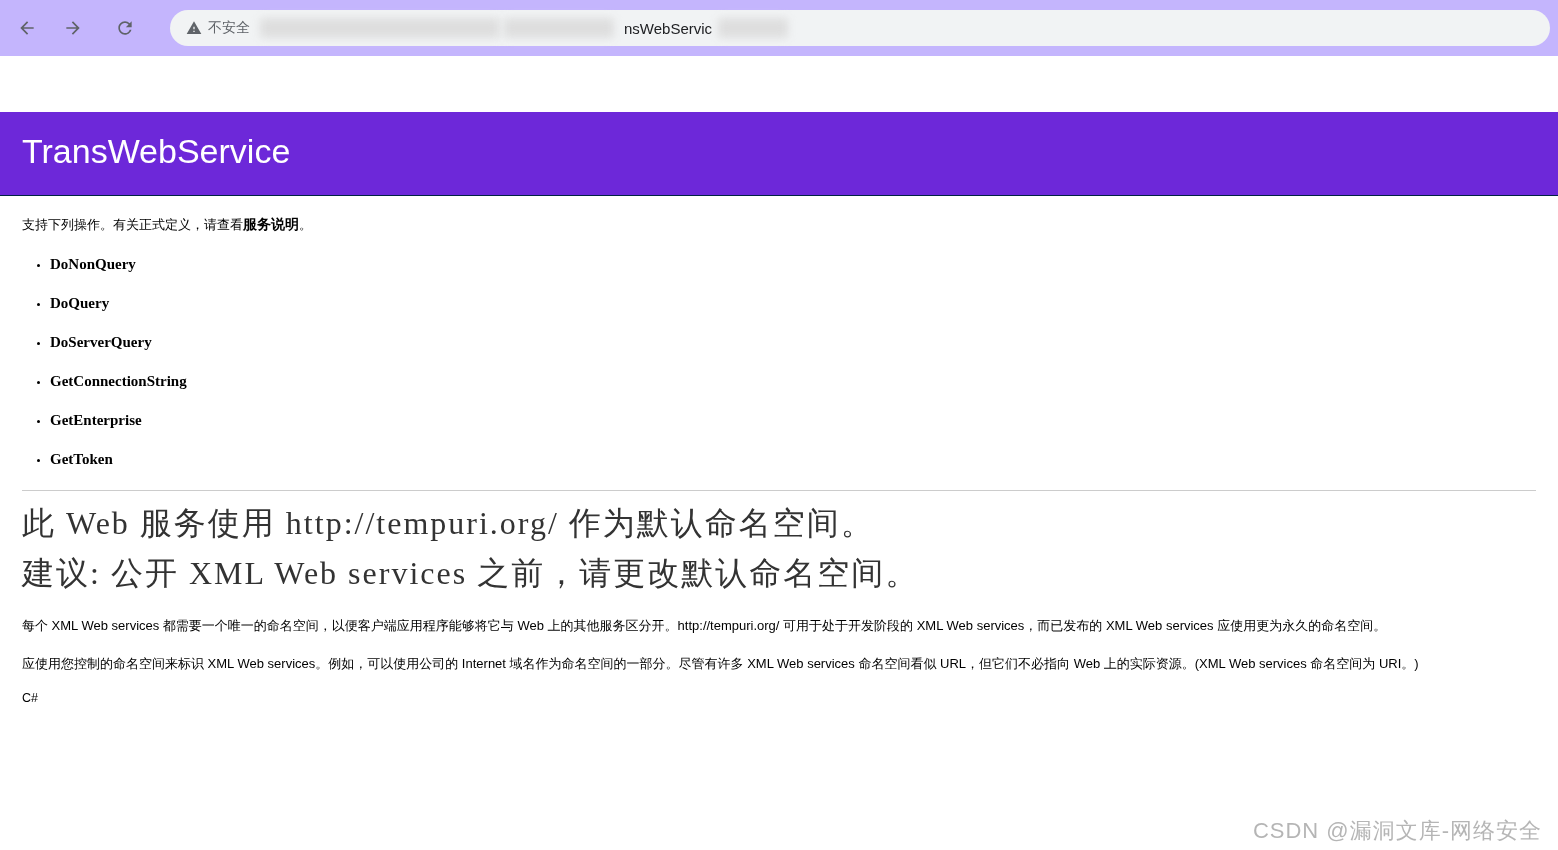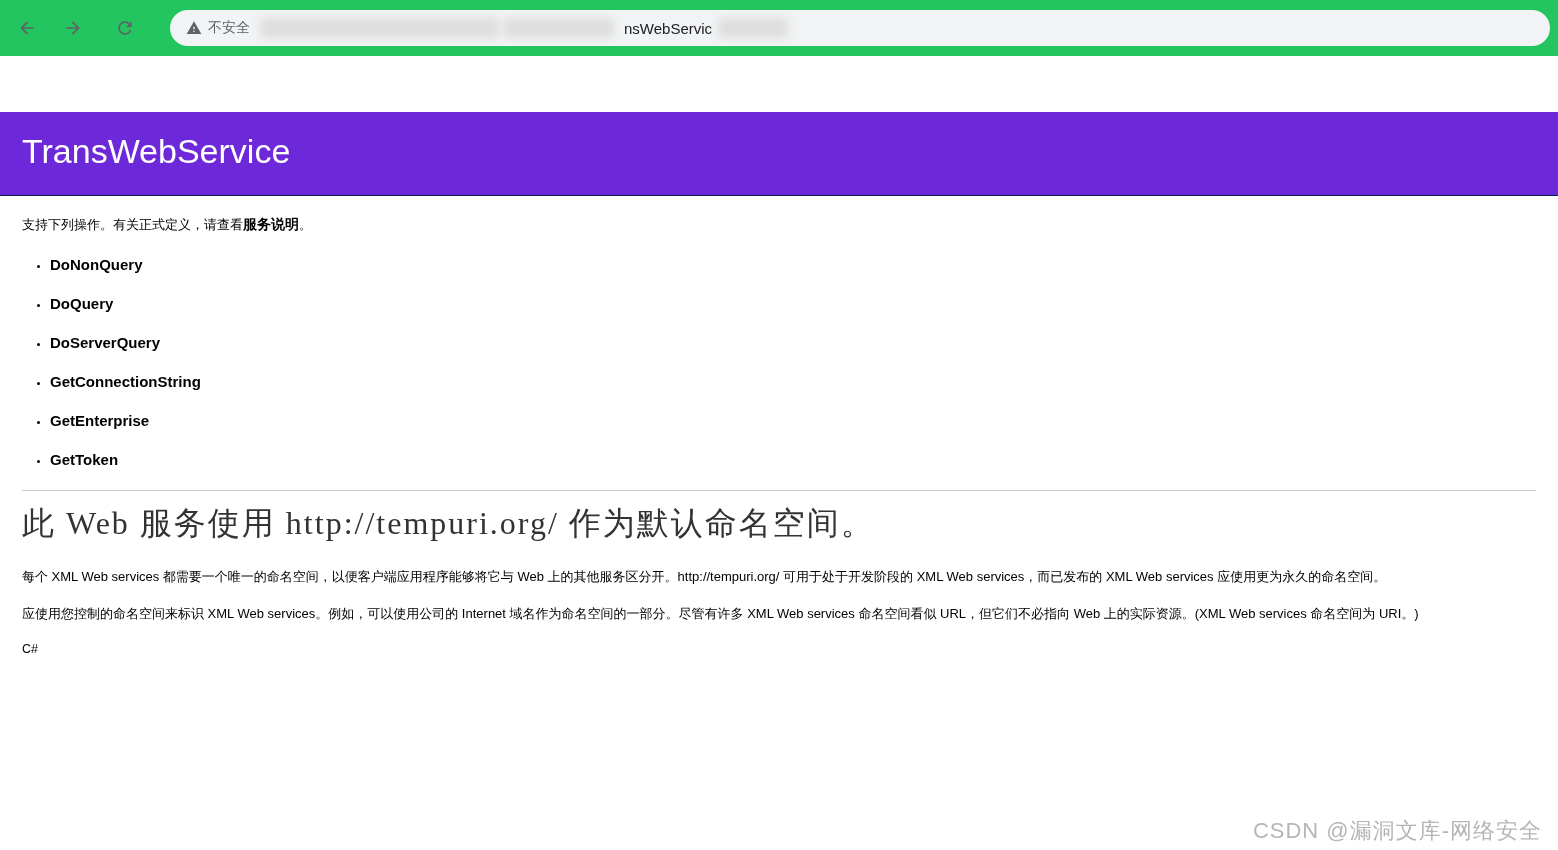--- a/index.html
+++ b/index.html
@@ -10,21 +10,21 @@
     body {
       width: 1558px;
       height: 850px;
       font-family: Arial, "Microsoft YaHei", sans-serif;
       background: #fff;
       overflow: hidden;
       position: relative;
     }
     .browser-bar {
       height: 56px;
-      background: #22c55e;
+      background: #c4b5fd;
       display: flex;
       align-items: center;
       padding: 0 8px;
       gap: 8px;
     }
     .nav-btn {
       width: 38px;
       height: 38px;
       display: flex;
       align-items: center;
@@ -104,20 +104,21 @@
     }
     .intro-line .bold {
       font-weight: 700;
       font-size: 14px;
     }
 
     .op-list {
       list-style: disc;
       padding-left: 28px;
       margin-bottom: 22px;
+      font-family: Liberation Serif, serif;
     }
     .op-list li {
       margin: 22px 0;
       font-weight: 700;
       font-size: 15px;
       cursor: pointer;
       text-decoration: none;
       color: #000;
     }
     .op-list li span {
@@ -212,20 +213,21 @@
     <li><span>DoServerQuery</span></li>
     <li><span>GetConnectionString</span></li>
     <li><span>GetEnterprise</span></li>
     <li><span>GetToken</span></li>
   </ul>
 
   <div class="divider"></div>
 
   <div class="big-text">
     <p>此 Web 服务使用 http://tempuri.org/ 作为默认命名空间。</p>
+    <p>建议: 公开 XML Web services 之前，请更改默认命名空间。</p>
   </div>
 
   <div class="description">
     <p>每个 XML Web services 都需要一个唯一的命名空间，以便客户端应用程序能够将它与 Web 上的其他服务区分开。http://tempuri.org/ 可用于处于开发阶段的 XML Web services，而已发布的 XML Web services 应使用更为永久的命名空间。</p>
     <p>应使用您控制的命名空间来标识 XML Web services。例如，可以使用公司的 Internet 域名作为命名空间的一部分。尽管有许多 XML Web services 命名空间看似 URL，但它们不必指向 Web 上的实际资源。(XML Web services 命名空间为 URI。)</p>
   </div>
 
   <p class="lang-label">C#</p>
 
 </div>

